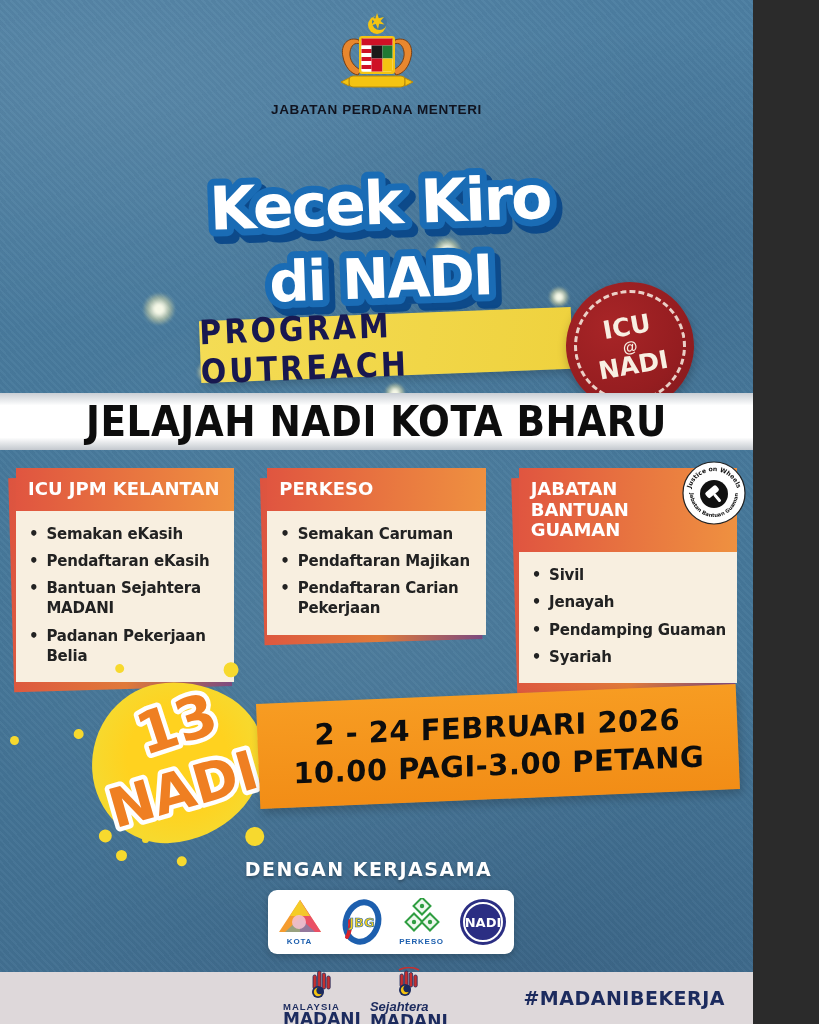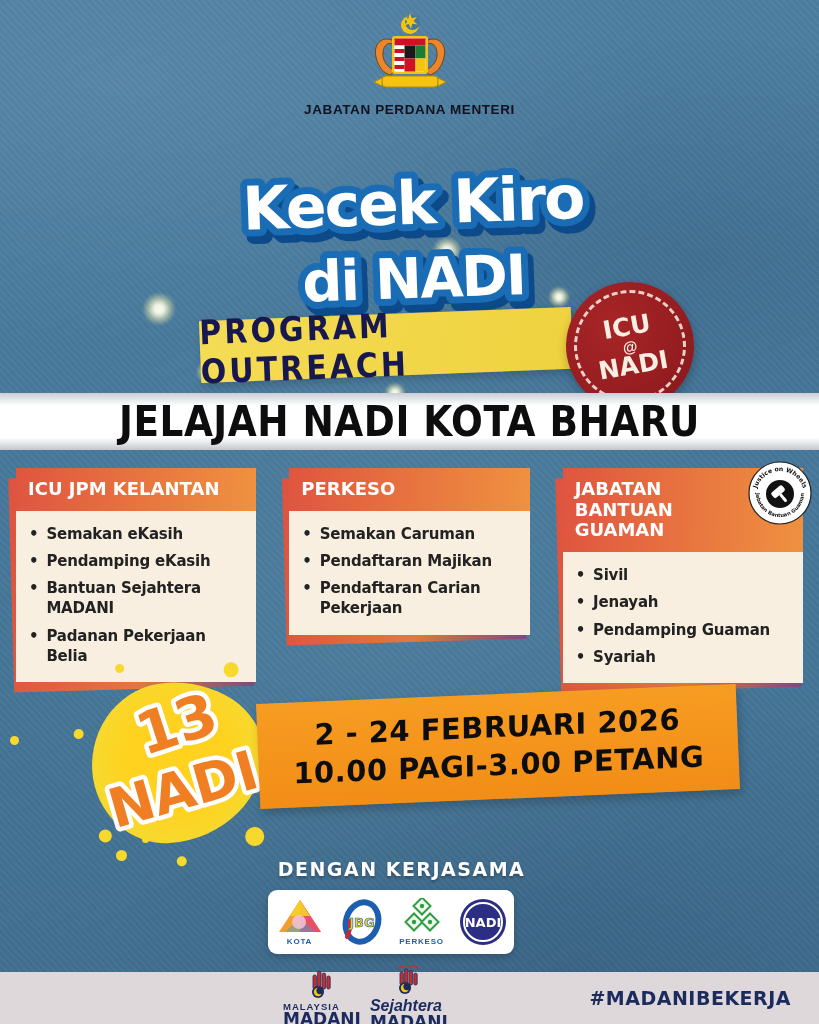--- a/index.html
+++ b/index.html
@@ -1,17 +1,17 @@
 <!DOCTYPE html>
 <html><head>
 <meta charset="utf-8">
 <style>
   html,body{margin:0;padding:0;background:#2b2b2b;}
   .poster{
-    position:relative;width:819px;height:1024px;overflow:hidden;
+    position:relative;width:753px;height:1024px;overflow:hidden;
     font-family:"Liberation Sans",sans-serif;
     background:
       radial-gradient(900px 420px at 15% 8%, rgba(255,255,255,.07), transparent 60%),
       radial-gradient(700px 380px at 85% 25%, rgba(0,10,40,.10), transparent 60%),
       radial-gradient(620px 500px at 45% 60%, rgba(255,255,255,.05), transparent 65%),
       radial-gradient(800px 500px at 70% 95%, rgba(0,10,40,.10), transparent 60%),
       repeating-linear-gradient(47deg, rgba(255,255,255,.025) 0 2px, rgba(0,20,40,.03) 2px 5px),
       linear-gradient(180deg,#4d7fa2,#46789a 55%,#426f90);
   }
   .glow{position:absolute;border-radius:50%;
@@ -89,21 +89,21 @@
     border-radius:9px;display:flex;align-items:center;justify-content:center;gap:5px;
     box-shadow:0 3px 7px rgba(0,0,0,.2);}
   .logo-tile{width:56px;display:flex;flex-direction:column;align-items:center;justify-content:center;}
   .logo-caption{font-size:8px;font-weight:800;color:#1d5fae;letter-spacing:.8px;margin-top:1px;}
   
   .footer{position:absolute;left:0;right:0;top:972px;height:52px;background:#ded8da;
     display:flex;align-items:center;}
   .footer-logos{position:absolute;left:283px;top:0;height:52px;display:flex;align-items:center;gap:9px;}
   .lockup{display:flex;align-items:center;gap:3px;flex-direction:column;}
   .lk-top{font-size:9.5px;font-weight:800;color:#1c2b5e;letter-spacing:1px;line-height:1;}
-  .lk-top.script{font-size:16px;letter-spacing:0;font-style:italic;}
+  .lk-top.script{font-size:13px;letter-spacing:0;font-style:italic;}
   .lk-bottom{font-family:"DejaVu Sans",sans-serif;font-size:17px;font-weight:900;color:#1c2b5e;line-height:.95;}
   .hashtag{position:absolute;right:28px;top:0;height:52px;display:flex;align-items:center;
     font-family:"DejaVu Sans",sans-serif;font-size:19px;font-weight:900;color:#1c2b5e;letter-spacing:.5px;}
   svg text{font-family:"DejaVu Sans",sans-serif;}
 </style>
 </head>
 <body>
 
 <div class="poster">
 
@@ -171,21 +171,21 @@
     <div class="card">
       <div class="card-inner">
         <div class="card-header">ICU JPM KELANTAN</div>
         <div class="card-body">
           <div class="li">
               <span class="bullet">•</span>
               <span>Semakan eKasih</span>
             </div>
           <div class="li">
               <span class="bullet">•</span>
-              <span>Pendamping eKasih</span>
+              <span>Pendaftaran eKasih</span>
             </div>
           <div class="li">
               <span class="bullet">•</span>
               <span>Bantuan Sejahtera MADANI</span>
             </div>
           <div class="li">
               <span class="bullet">•</span>
               <span>Padanan Pekerjaan Belia</span>
             </div>
         </div>

